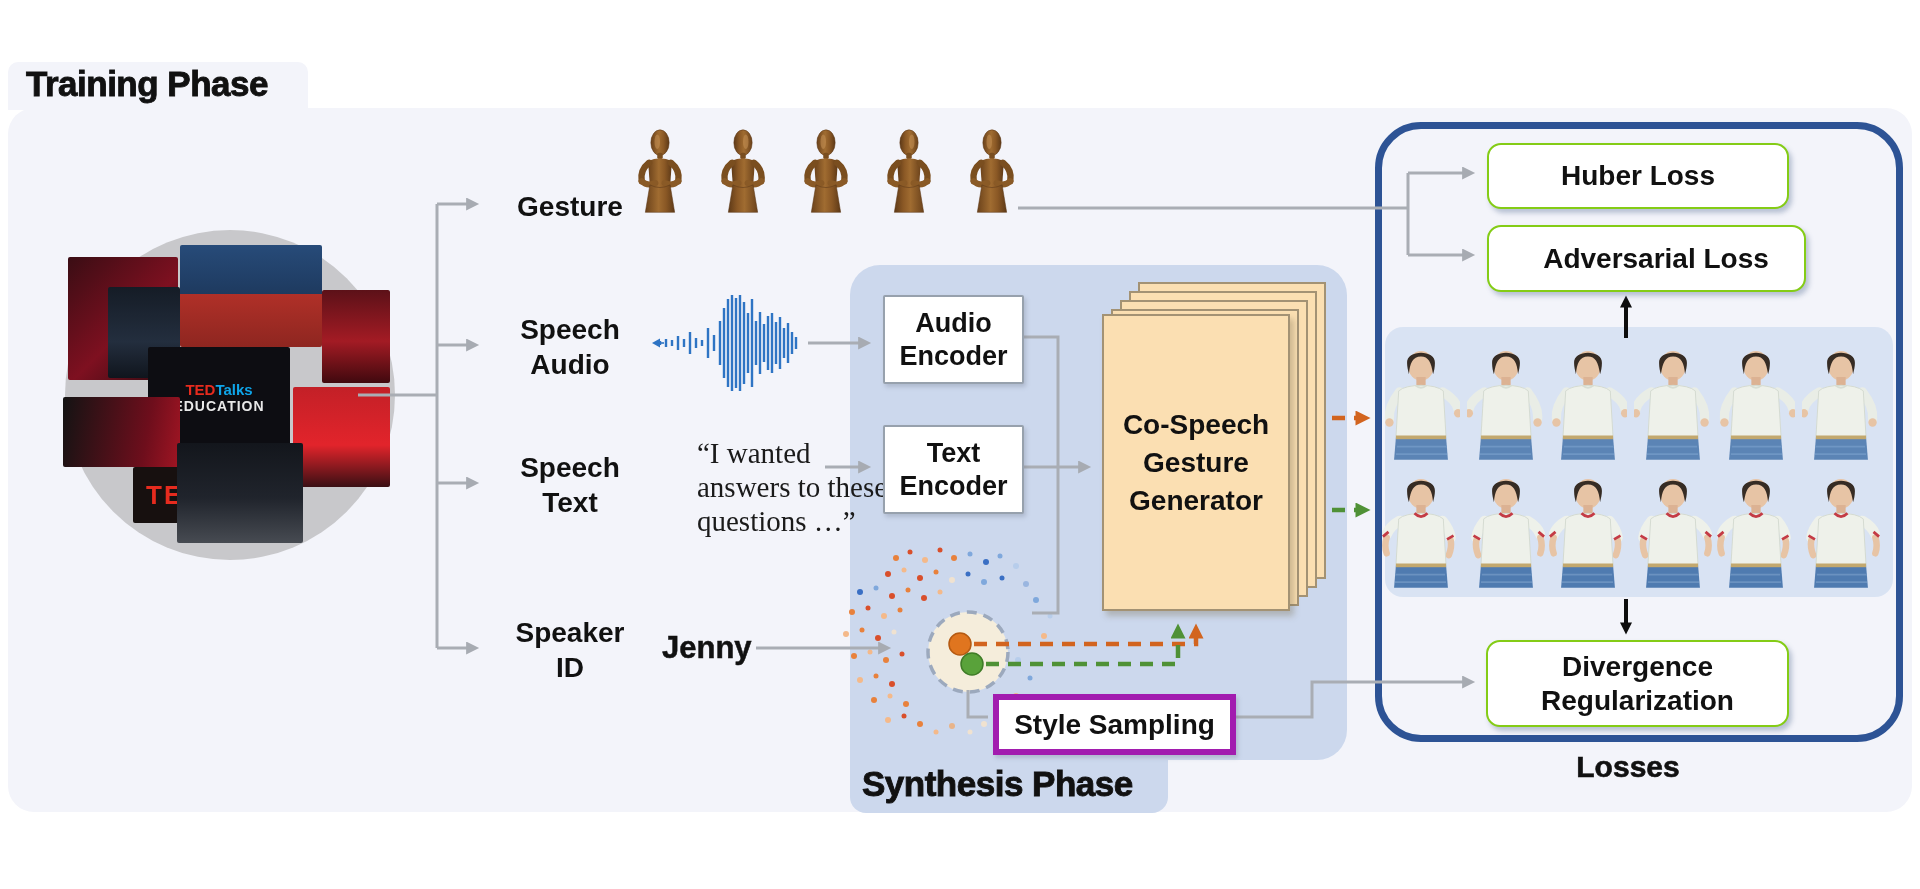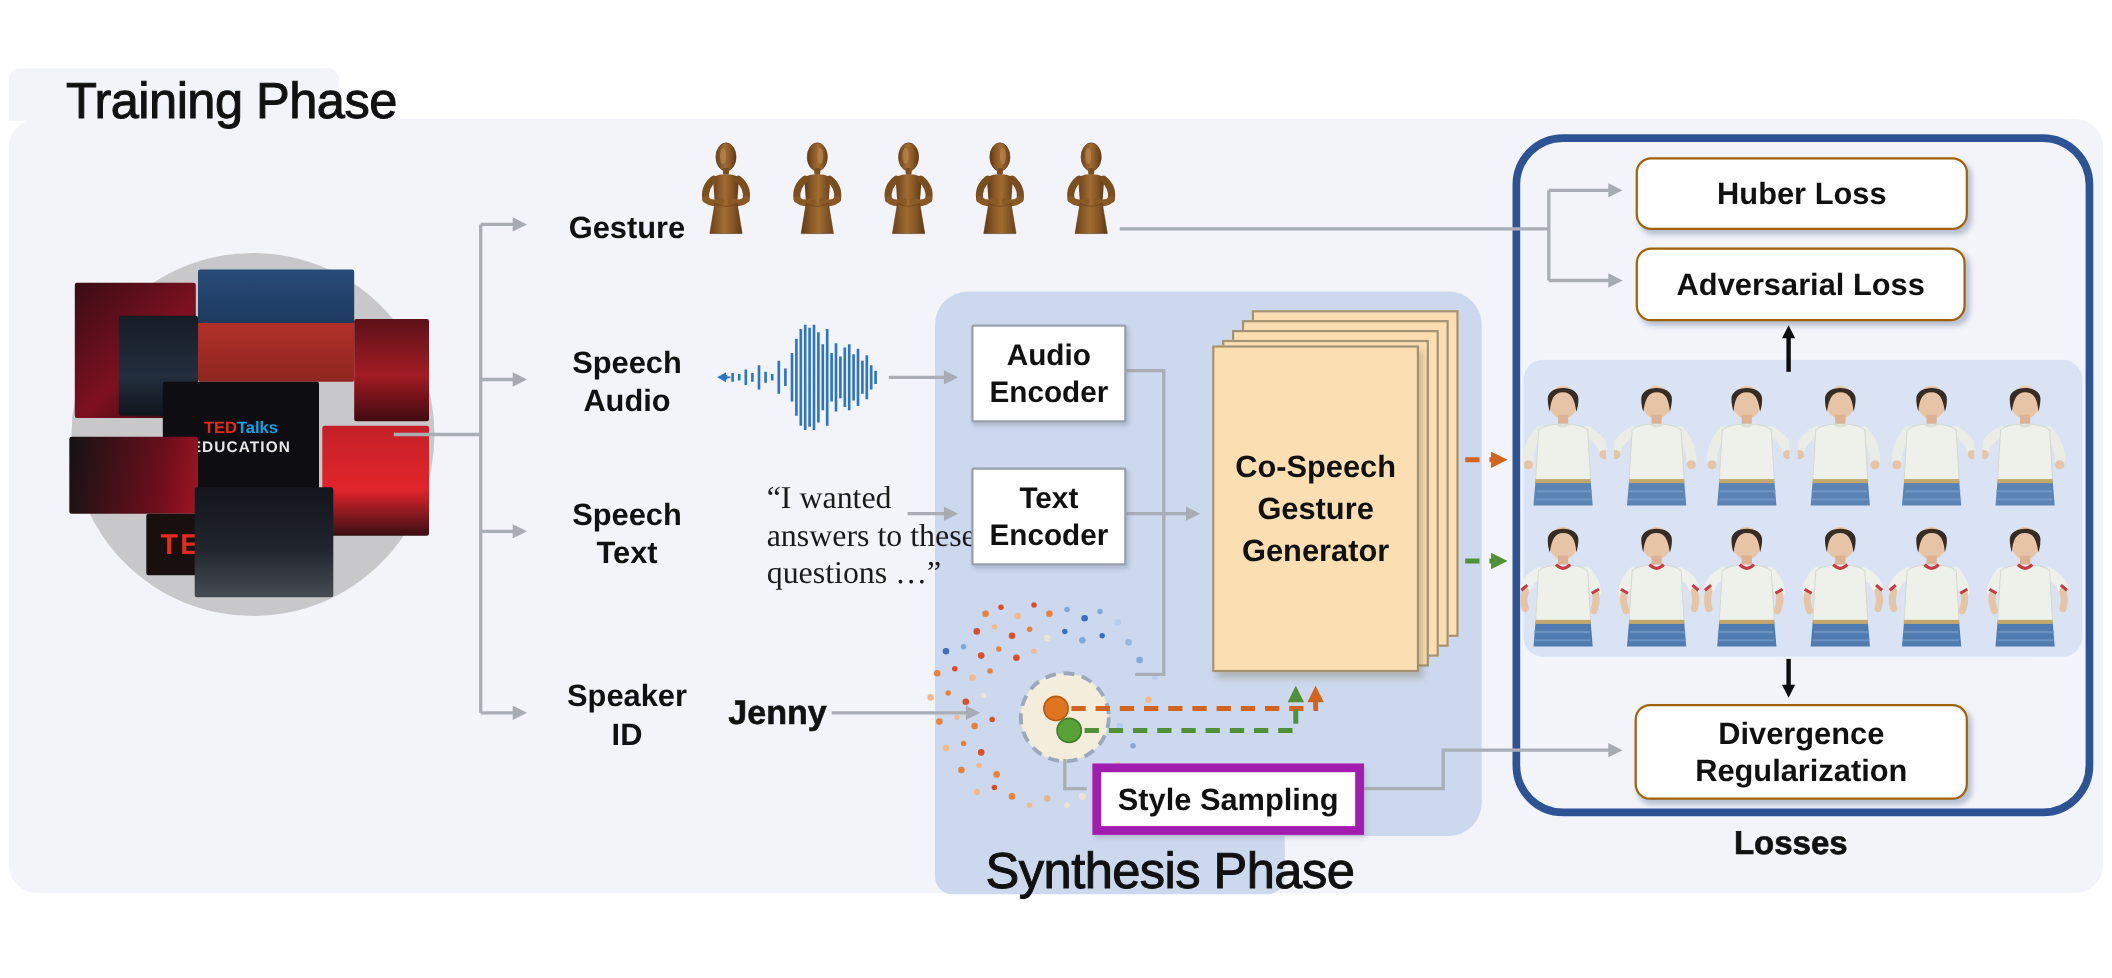--- a/index.html
+++ b/index.html
@@ -2,34 +2,34 @@
 <html><head>
 <meta charset="utf-8">
 <style>
   html,body{margin:0;padding:0;background:#ffffff;}
   #canvas{position:relative;width:1920px;height:889px;background:#ffffff;overflow:hidden;
           font-family:"Liberation Sans",sans-serif;color:#111;}
   .abs{position:absolute;}
   
   .train-tab{left:8px;top:62px;width:300px;height:48px;background:#f3f4fa;border-radius:10px 10px 0 0;}
   .train-panel{left:8px;top:108px;width:1904px;height:704px;background:#f3f4fa;border-radius:26px;}
-  .phase-title{font-size:46px;font-weight:normal;letter-spacing:-.5px;margin-left:34px;-webkit-text-stroke:.9px #111;}
+  .phase-title{font-size:35px;font-weight:bold;letter-spacing:-.5px;-webkit-text-stroke:.9px #111;}
   .train-title{left:26px;top:64px;}
   .synth-panel{left:850px;top:265px;width:497px;height:495px;background:#ccd8ed;border-radius:30px 30px 30px 0;}
   .synth-tab{left:850px;top:758px;width:318px;height:55px;background:#ccd8ed;border-radius:0 0 16px 16px;}
   .synth-title{left:862px;top:764px;}
   .band{left:1385px;top:327px;width:508px;height:270px;background:#d9e3f3;border-radius:18px;}
   .losses-border{left:1375px;top:122px;width:528px;height:620px;border:7px solid #2d5395;border-radius:46px;box-sizing:border-box;background:transparent;}
   .losses-label{left:1528px;top:750px;width:200px;text-align:center;font-size:30px;font-weight:bold;-webkit-text-stroke:.6px #111;}
   
-  .pbox{background:#fff;border:2px solid #a16207;border-radius:14px;box-shadow:3px 4px 5px rgba(110,130,165,.45);
+  .pbox{background:#fff;border:2px solid #84cc16;border-radius:14px;box-shadow:3px 4px 5px rgba(110,130,165,.45);
         display:flex;align-items:center;justify-content:center;text-align:center;font-weight:bold;font-size:28px;}
   .ebox{background:#fff;border:2px solid #97a1ad;border-radius:2px;box-shadow:2px 3px 4px rgba(120,130,150,.35);
         display:flex;align-items:center;justify-content:center;text-align:center;font-weight:bold;font-size:27px;line-height:33px;}
-  .sbox{background:#fff;border:8px solid #a21caf;box-shadow:2px 3px 4px rgba(120,130,150,.35);
+  .sbox{background:#fff;border:6px solid #a21caf;box-shadow:2px 3px 4px rgba(120,130,150,.35);
         display:flex;align-items:center;justify-content:center;font-weight:bold;font-size:28px;}
   
   .gen-layer{background:#fbdfb2;border:2px solid #a39274;box-sizing:border-box;}
   .gen-text{display:flex;flex-direction:column;align-items:center;justify-content:center;width:100%;height:100%;
             font-weight:bold;font-size:28px;line-height:38px;}
   
   .in-label{width:150px;text-align:center;font-weight:bold;font-size:28px;line-height:35px;}
   .quote{font-family:"Liberation Serif",serif;font-size:29px;line-height:34px;color:#1a1a1a;}
   .speaker-name{font-size:31px;font-weight:bold;-webkit-text-stroke:.5px #111;}
   .caption{font-size:33px;font-weight:bold;-webkit-text-stroke:.7px #111;}
@@ -339,21 +339,21 @@
   </div>
   <div class="abs ebox" style="left:883px;top:425px;width:137px;height:85px;">
     <div>
       <div>Text</div>
       <div>Encoder</div>
     </div>
   </div>
   <div class="abs sbox" style="left:993px;top:694px;width:231px;height:49px;">Style Sampling</div>
 
   <div class="abs pbox" style="left:1487px;top:143px;width:298px;height:62px;">Huber Loss</div>
-  <div class="abs pbox" style="left:1487px;top:225px;width:296px;height:63px;">Adversarial Loss</div>
+  <div class="abs pbox" style="left:1487px;top:225px;width:296px;height:63px;padding-left:19px;">Adversarial Loss</div>
   <div class="abs pbox" style="left:1486px;top:640px;width:299px;height:83px;line-height:34px;">
     <div>
       <div>Divergence</div>
       <div>Regularization</div>
     </div>
   </div>
 
 </div>
 
 </body></html>

